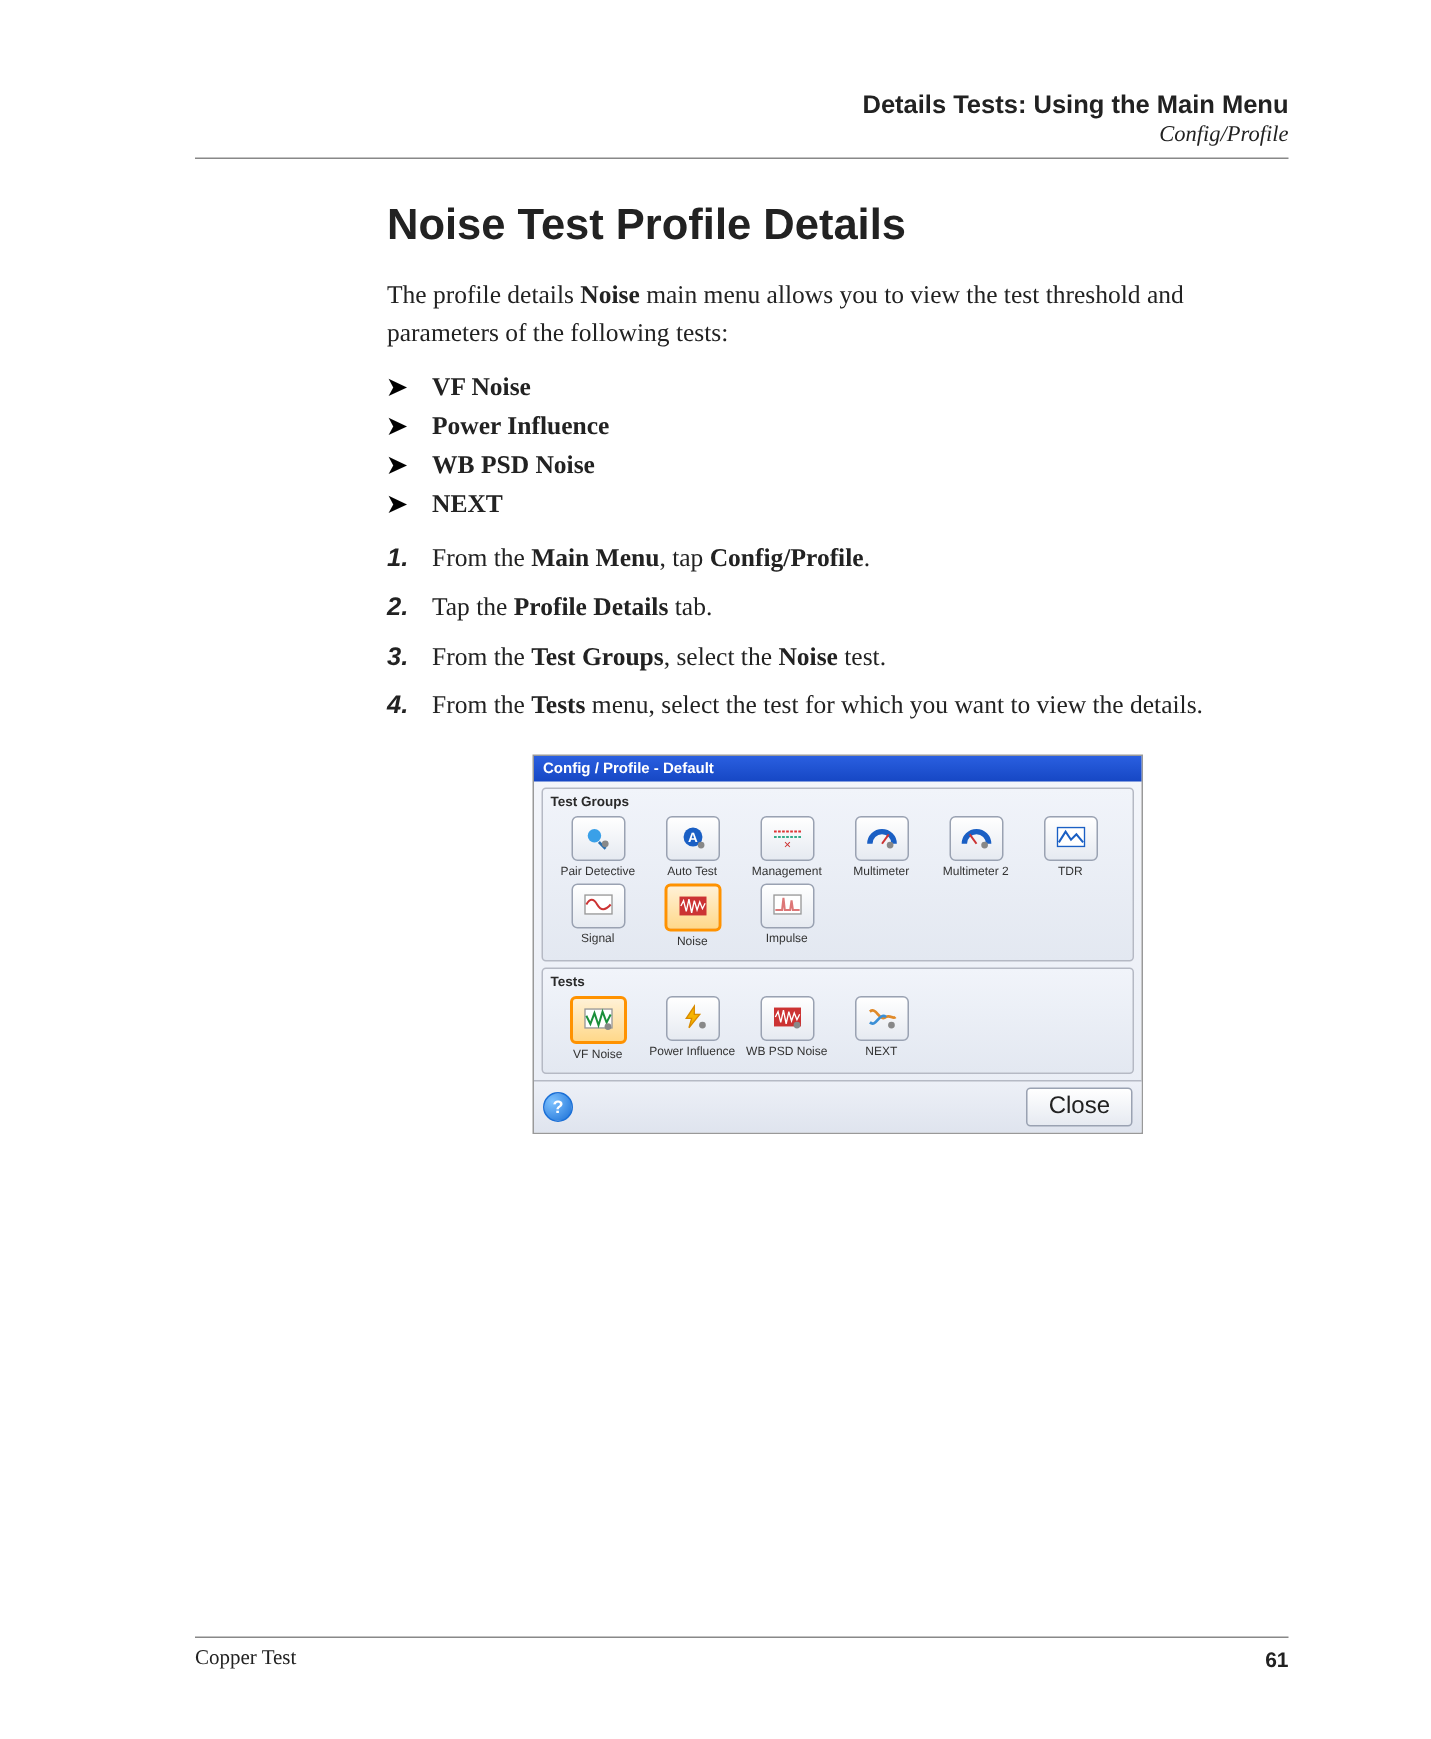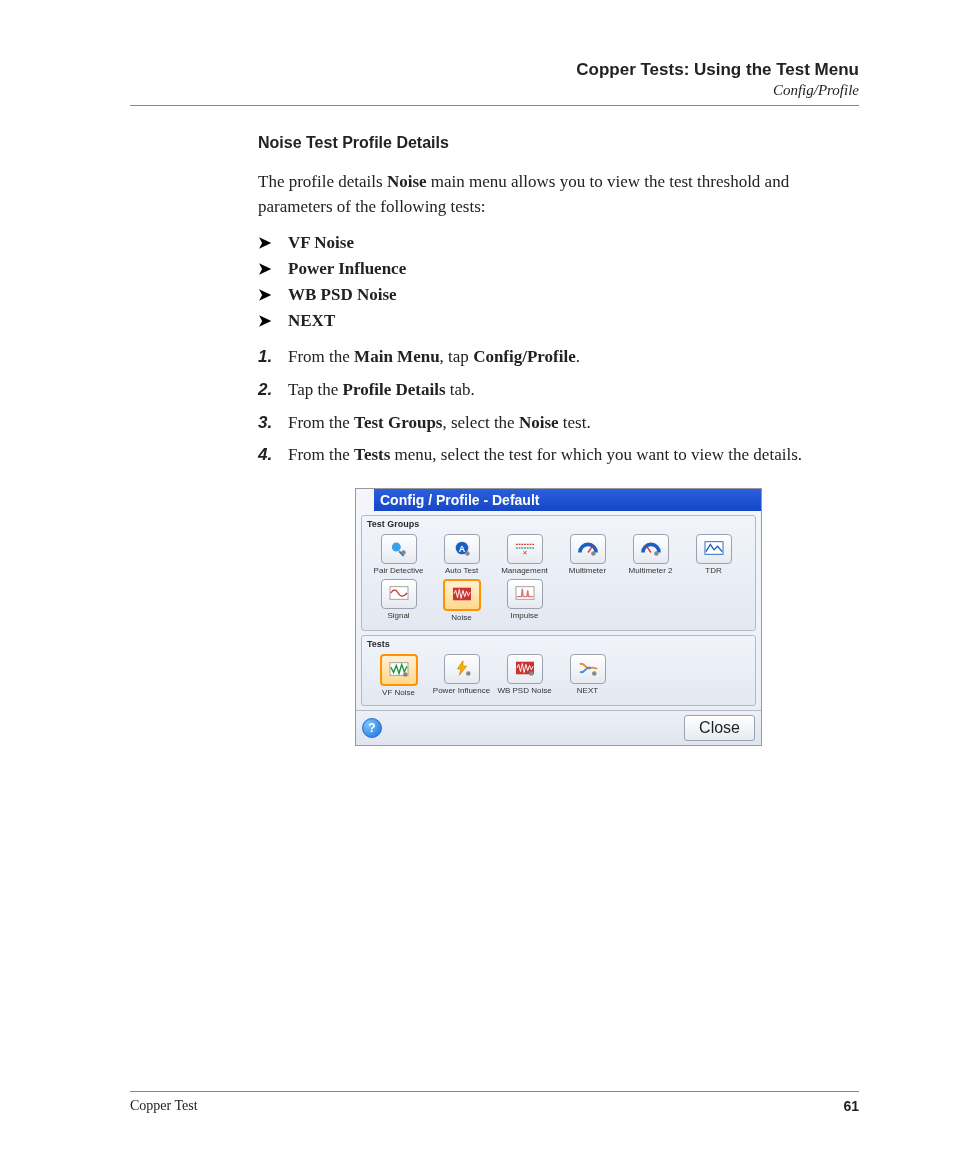--- a/index.html
+++ b/index.html
@@ -38,21 +38,21 @@
     border: none;
     border-top: 1px solid #888;
     margin: 6px 0 28px 0;
   }
   .content {
     margin-left: 128px;
   }
   h2.title {
     font-family: 'Segoe UI', 'Helvetica Neue', Arial, sans-serif;
     font-weight: 700;
-    font-size: 16px;
+    font-size: 29px;
     margin: 0 0 18px 0;
   }
   p.intro {
     font-size: 17px;
     line-height: 1.45;
     margin: 4px 0 14px 0;
     font-family: Liberation Serif, serif;
   }
   ul.arrow-list {
     list-style: none;
@@ -111,22 +111,21 @@
     border: 1px solid #999;
     font-family: Tahoma, Arial, sans-serif;
     font-size: 9px;
     background: linear-gradient(#f4f6fb,#e9edf5);
   }
   .titlebar {
     background: linear-gradient(#2a5fe0,#1647c4);
     color: #fff;
     font-weight: 700;
     padding: 3px 6px;
-    font-size: 14px;
-    margin-left: 18px;
+    font-size: 10px;
   }
   .tabs {
     display: flex;
     background: linear-gradient(#e9edf5,#d8dde8);
     border-bottom: 1px solid #b5b9c4;
   }
   .tab {
     padding: 4px 6px;
     font-size: 9px;
     border-right: 1px solid #b5b9c4;
@@ -227,21 +226,21 @@
     font-weight:700;
     margin-left:21px;
   }
 </style>
 </head>
 <body>
 
 <div class="page">
 
   <div class="running-head">
-    <div class="chapter">Copper Tests: Using the Test Menu</div>
+    <div class="chapter">Details Tests: Using the Main Menu</div>
     <div class="section">Config/Profile</div>
   </div>
   <hr class="rule">
 
   <div class="content">
     <h2 class="title">Noise Test Profile Details</h2>
 
     <p class="intro">
       <span>The profile details </span><b>Noise</b><span> main menu allows you to view the test threshold and parameters of the following tests:</span>
     </p>

